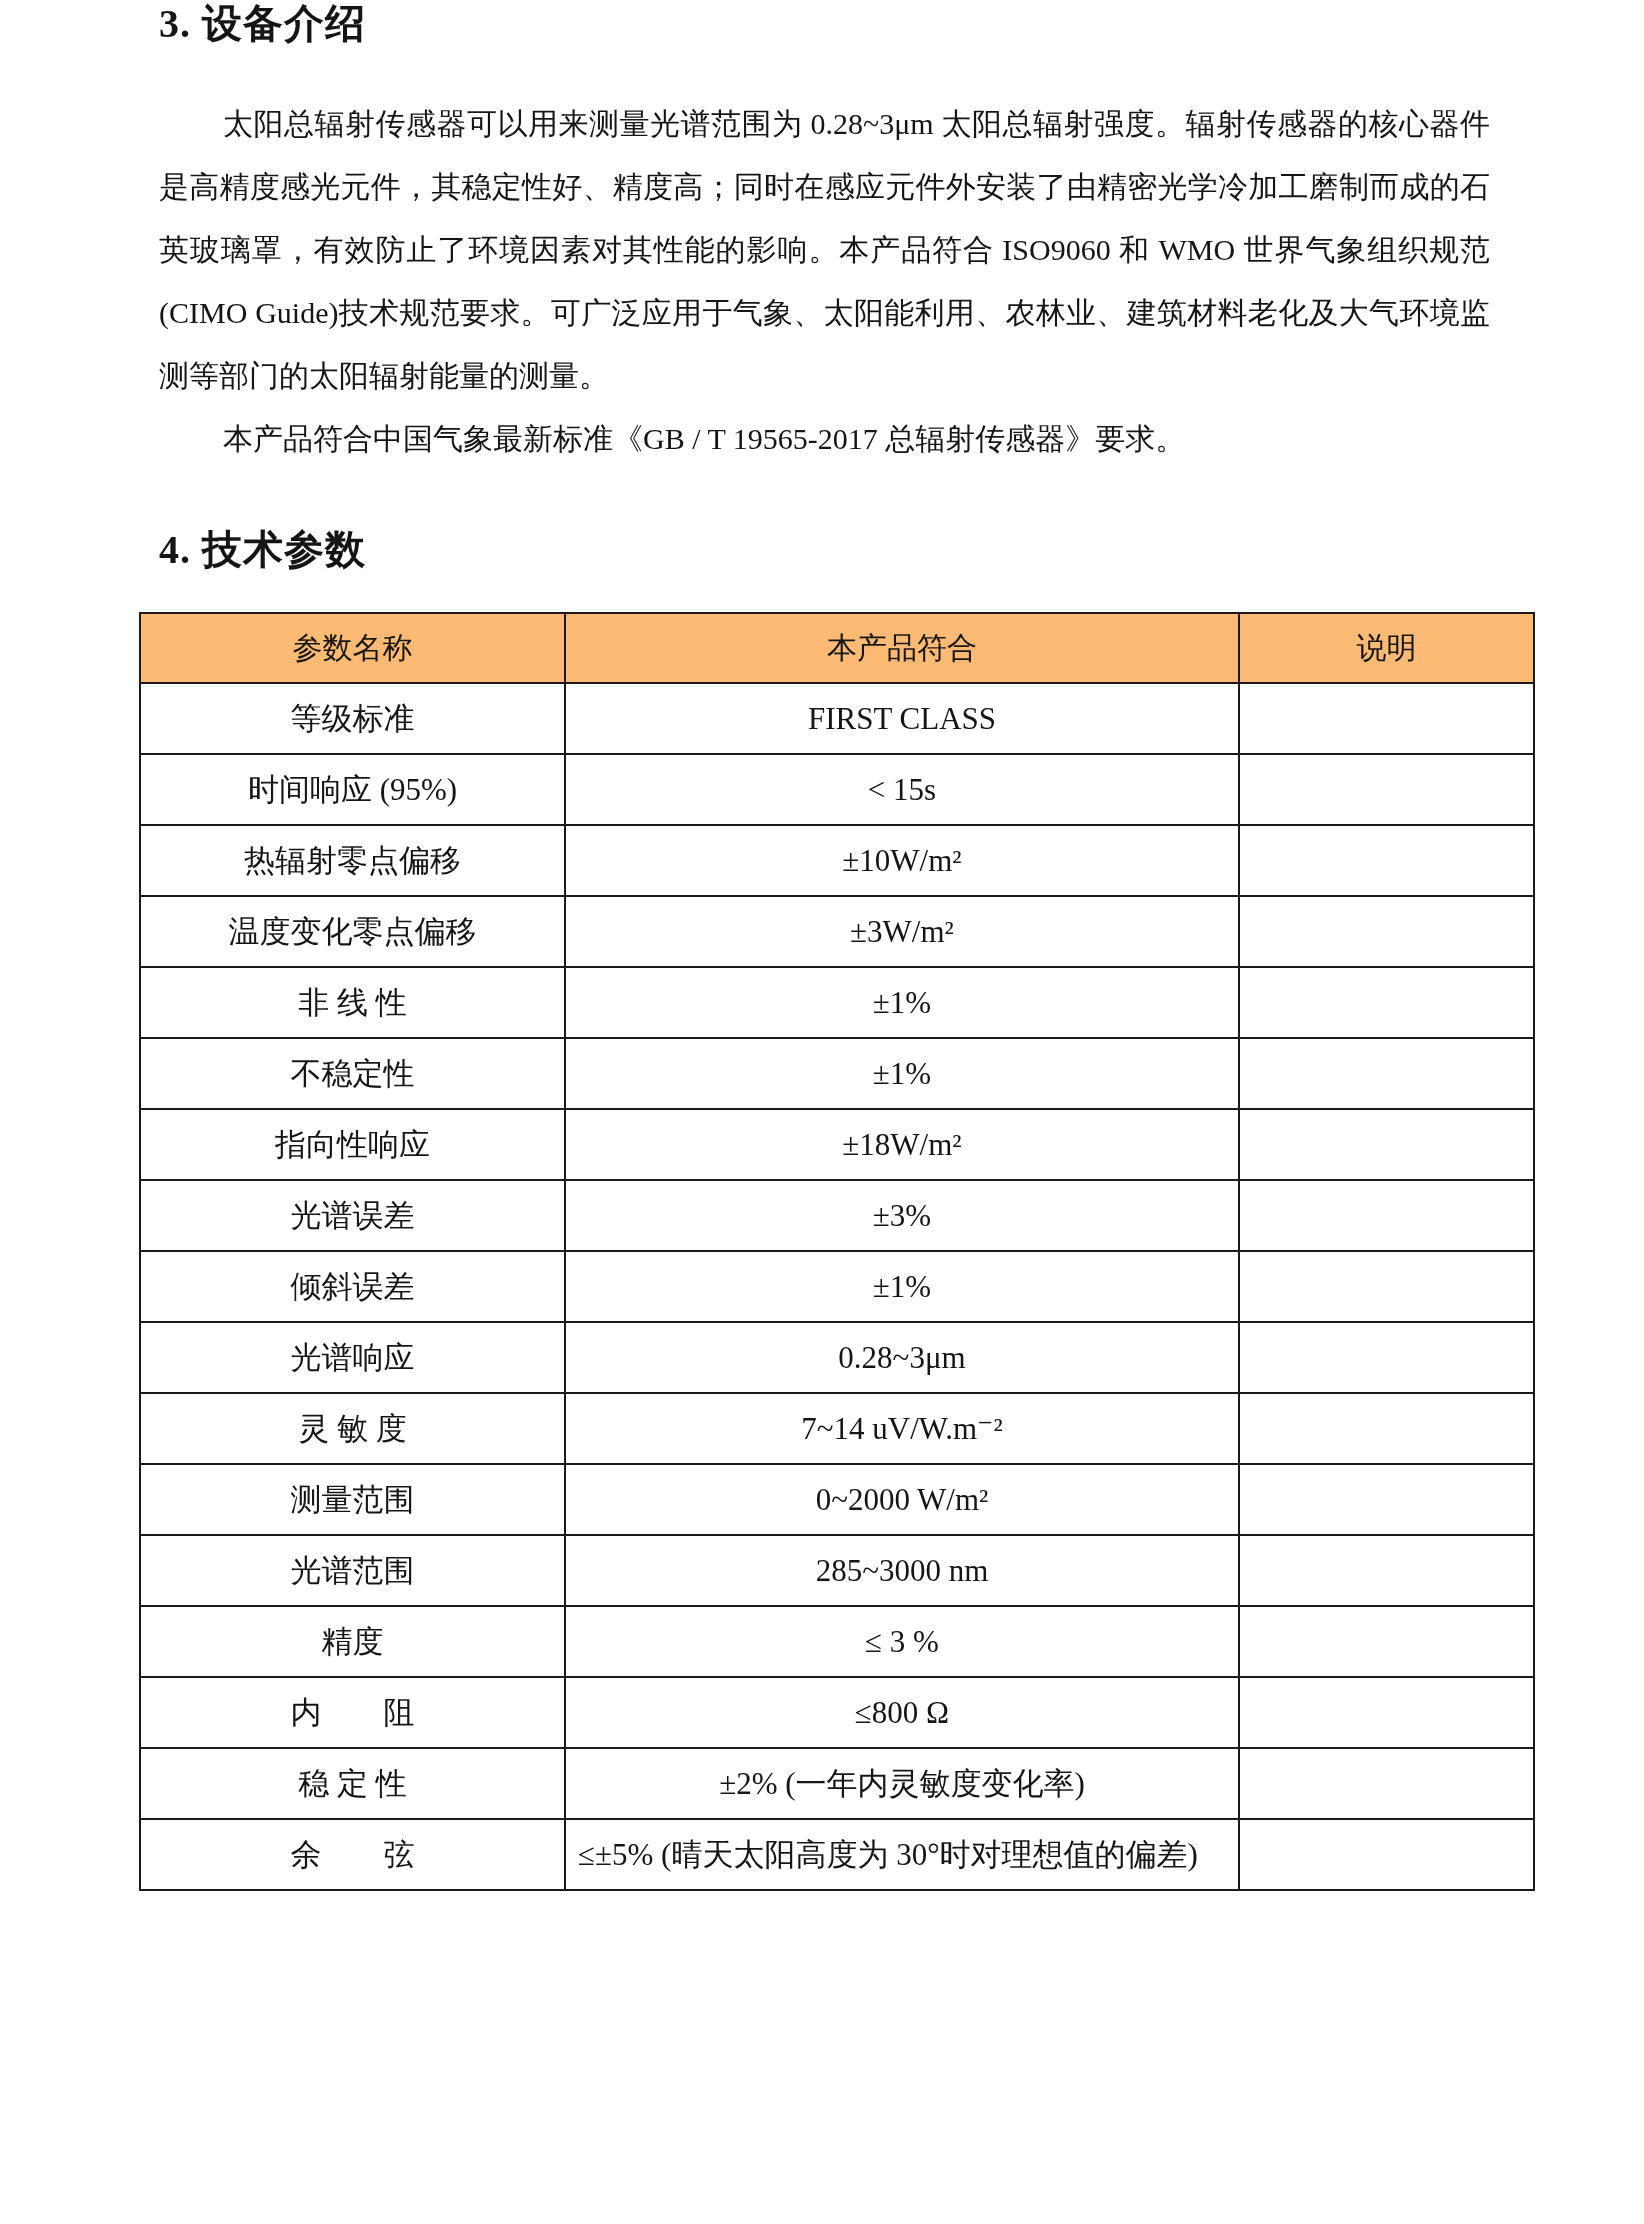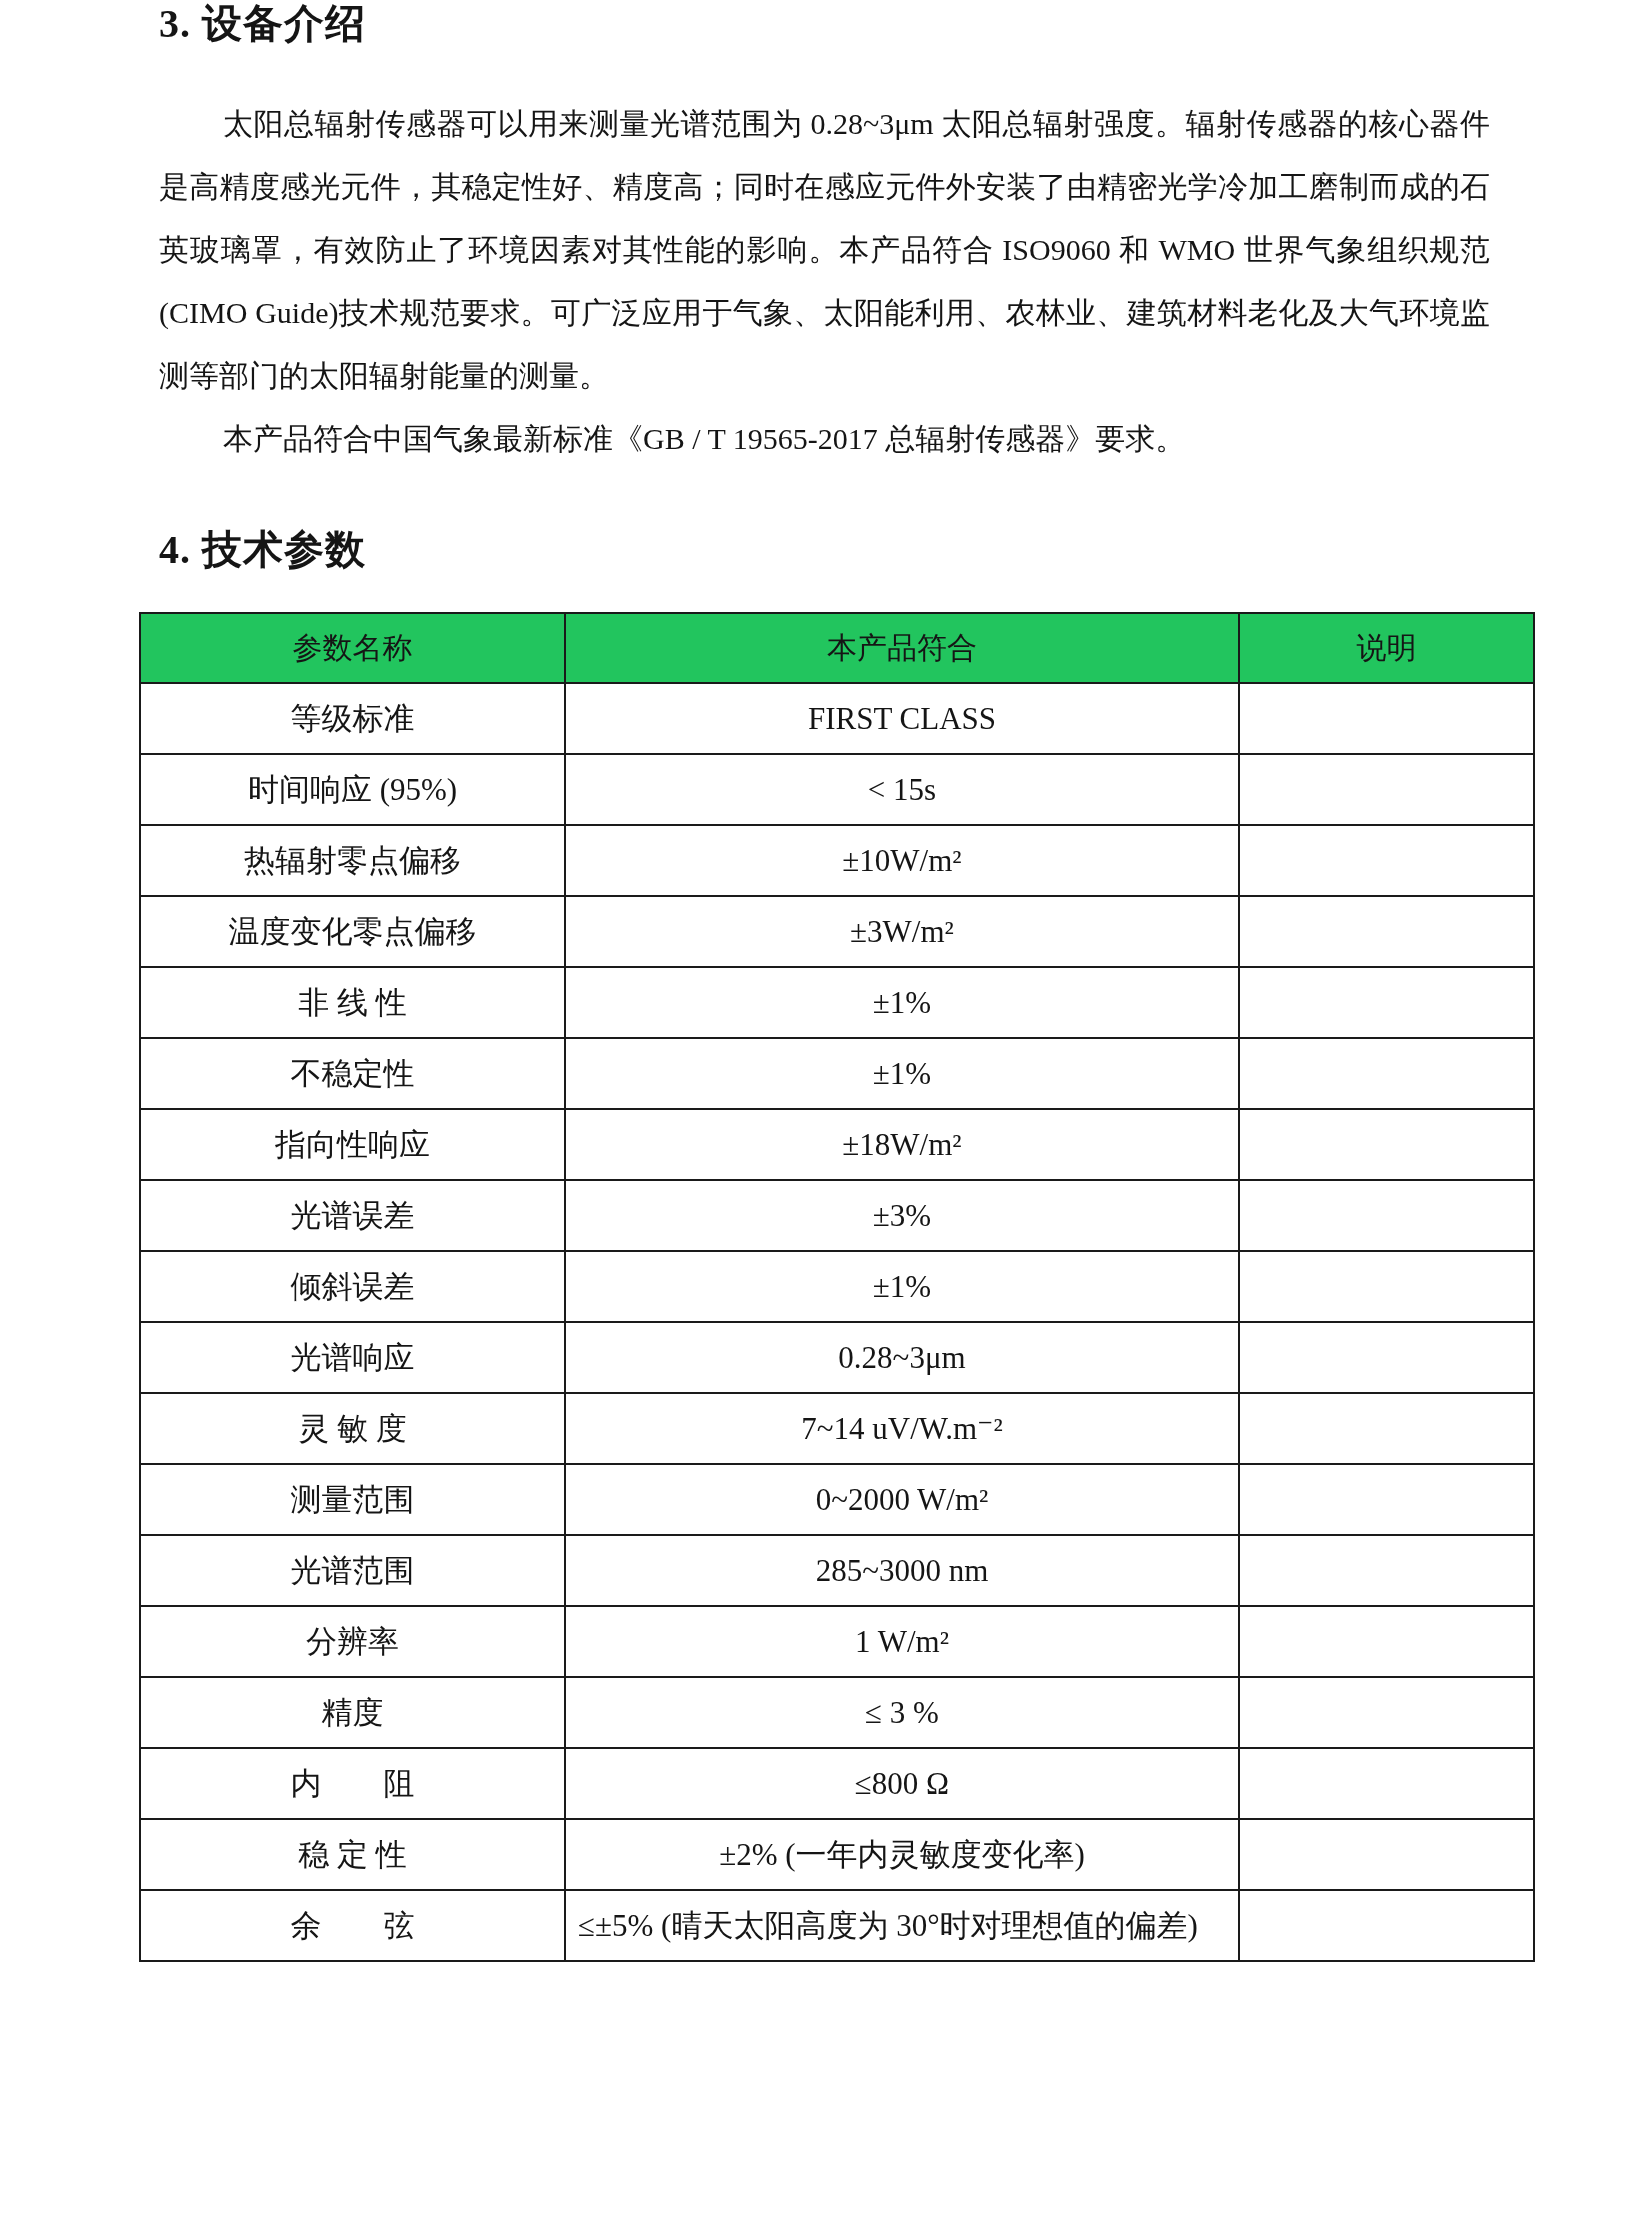--- a/index.html
+++ b/index.html
@@ -55,21 +55,21 @@
   table.specs th,
   table.specs td {
     border: 2px solid #1a1a1a;
     text-align: center;
     vertical-align: middle;
     padding: 0;
     font-size: 31px;
     line-height: 1.4;
   }
   table.specs thead th {
-    background: #22c55e;
+    background: #fdba74;
     height: 68px;
     font-weight: normal;
     font-size: 30px;
   }
   table.specs tbody td {
     height: 69px;
     background: #ffffff;
   }
   table.specs tr.tall td {
     height: 87px;
@@ -168,25 +168,20 @@
         <td class="name">测量范围</td>
         <td class="spec">0~2000 W/m²</td>
         <td class="note"></td>
       </tr>
       <tr>
         <td class="name">光谱范围</td>
         <td class="spec">285~3000 nm</td>
         <td class="note"></td>
       </tr>
       <tr>
-        <td class="name">分辨率</td>
-        <td class="spec">1 W/m²</td>
-        <td class="note"></td>
-      </tr>
-      <tr>
         <td class="name">精度</td>
         <td class="spec">≤ 3 %</td>
         <td class="note"></td>
       </tr>
       <tr>
         <td class="name">内　　阻</td>
         <td class="spec">≤800 Ω</td>
         <td class="note"></td>
       </tr>
       <tr>

